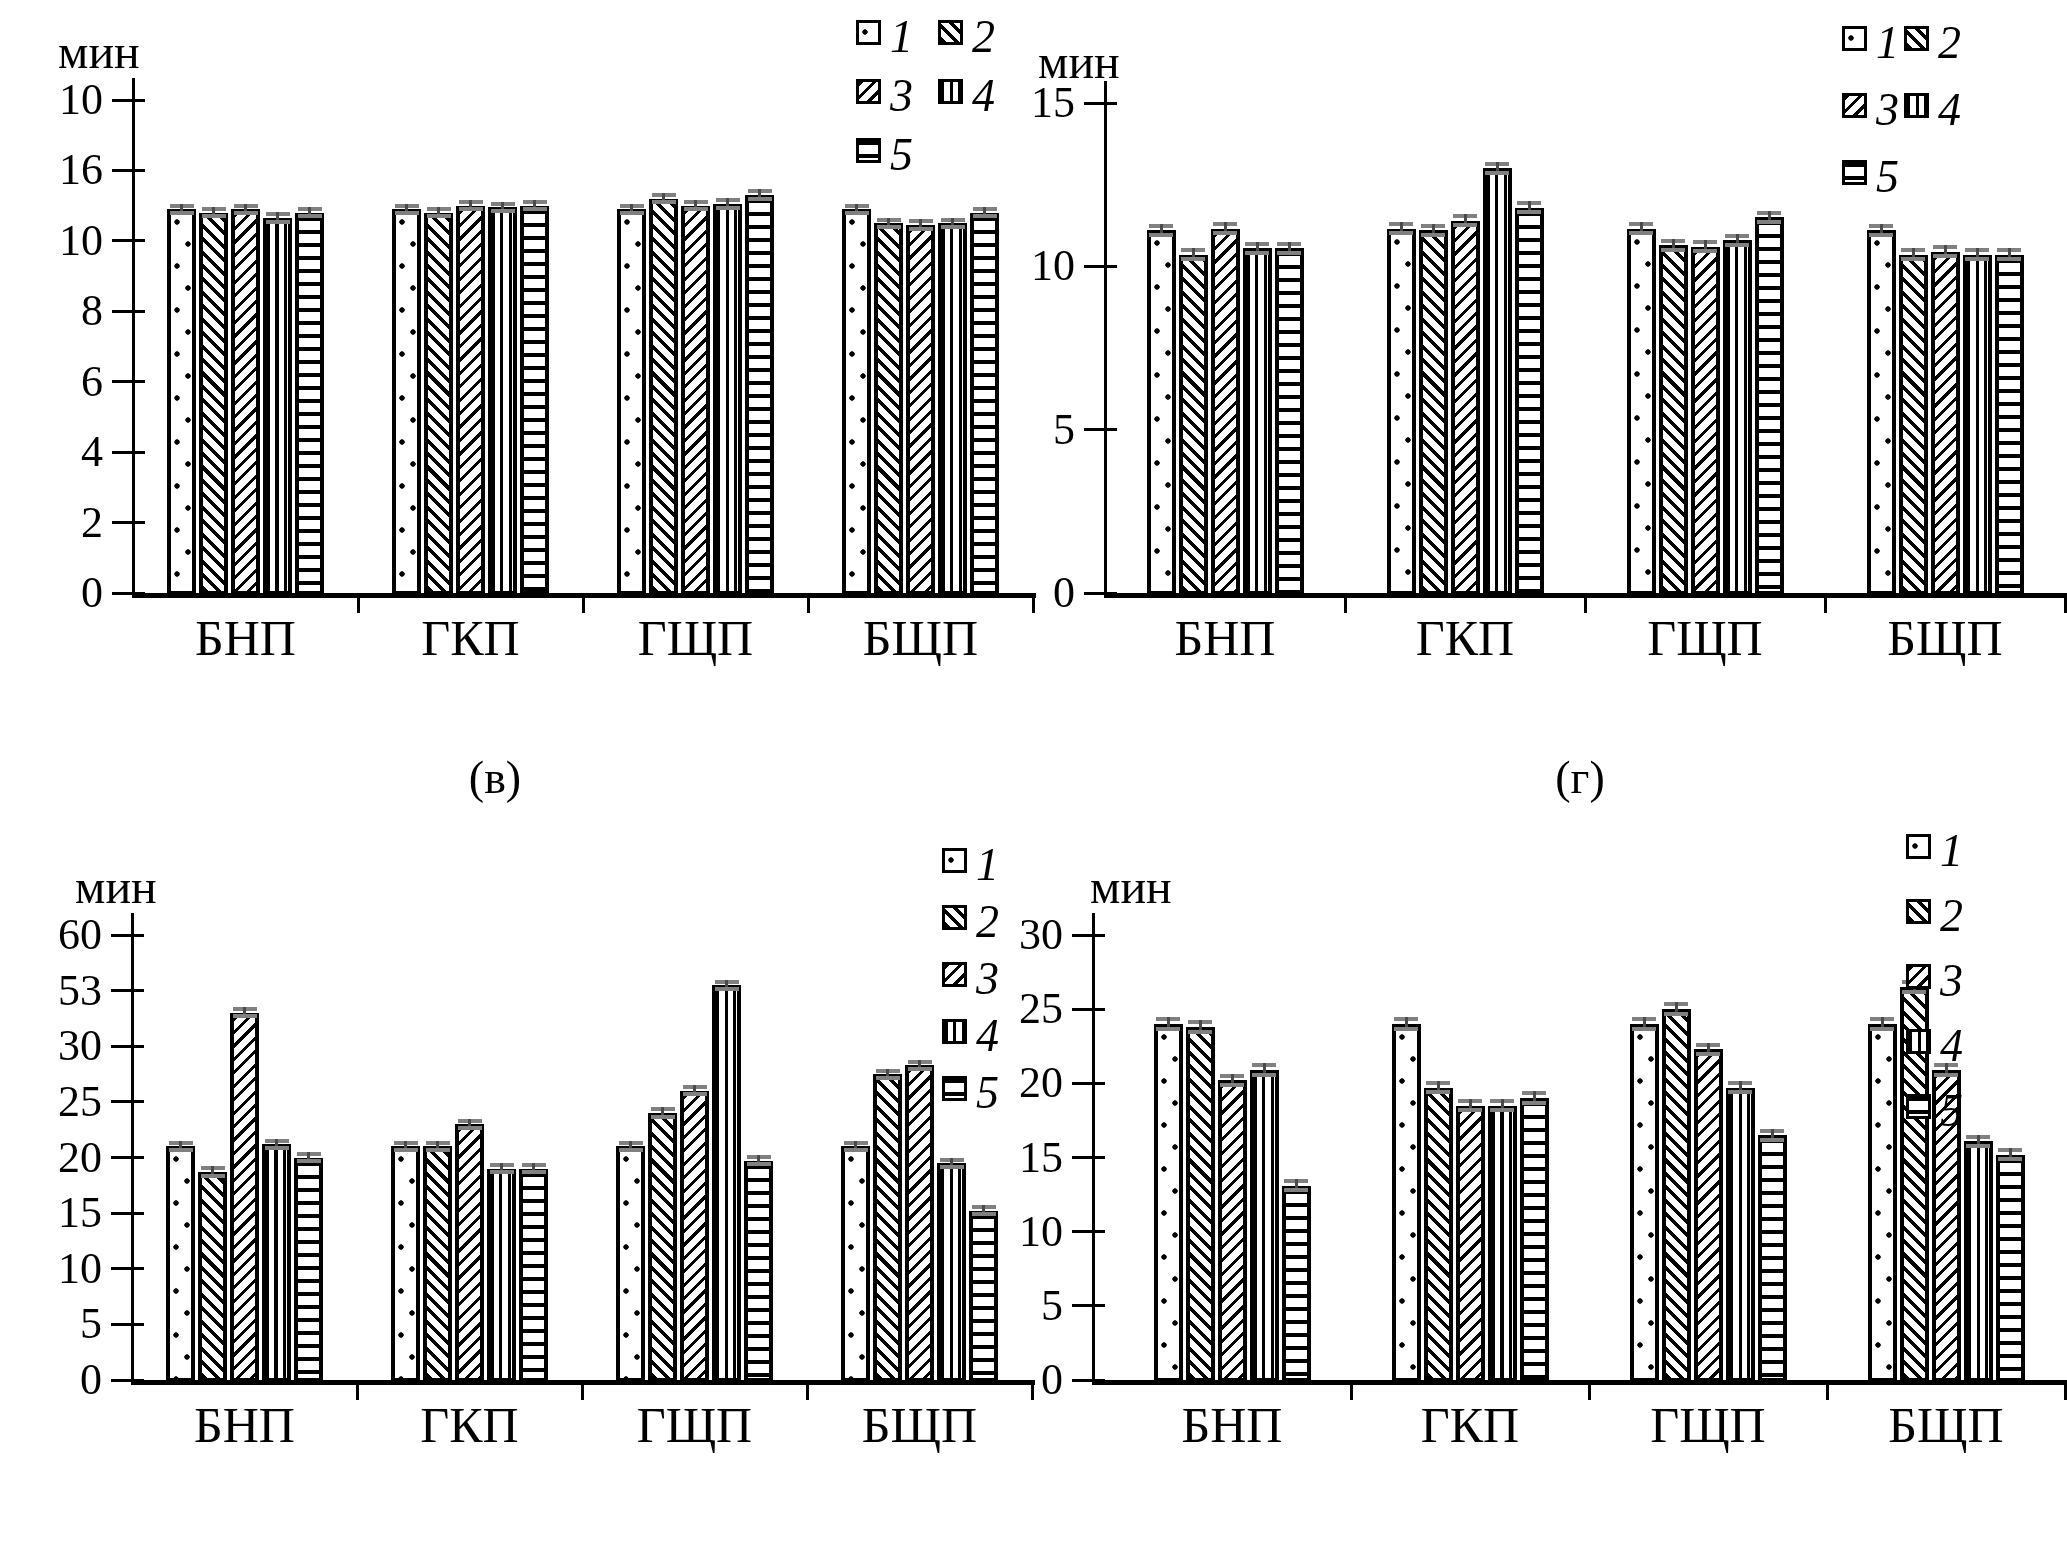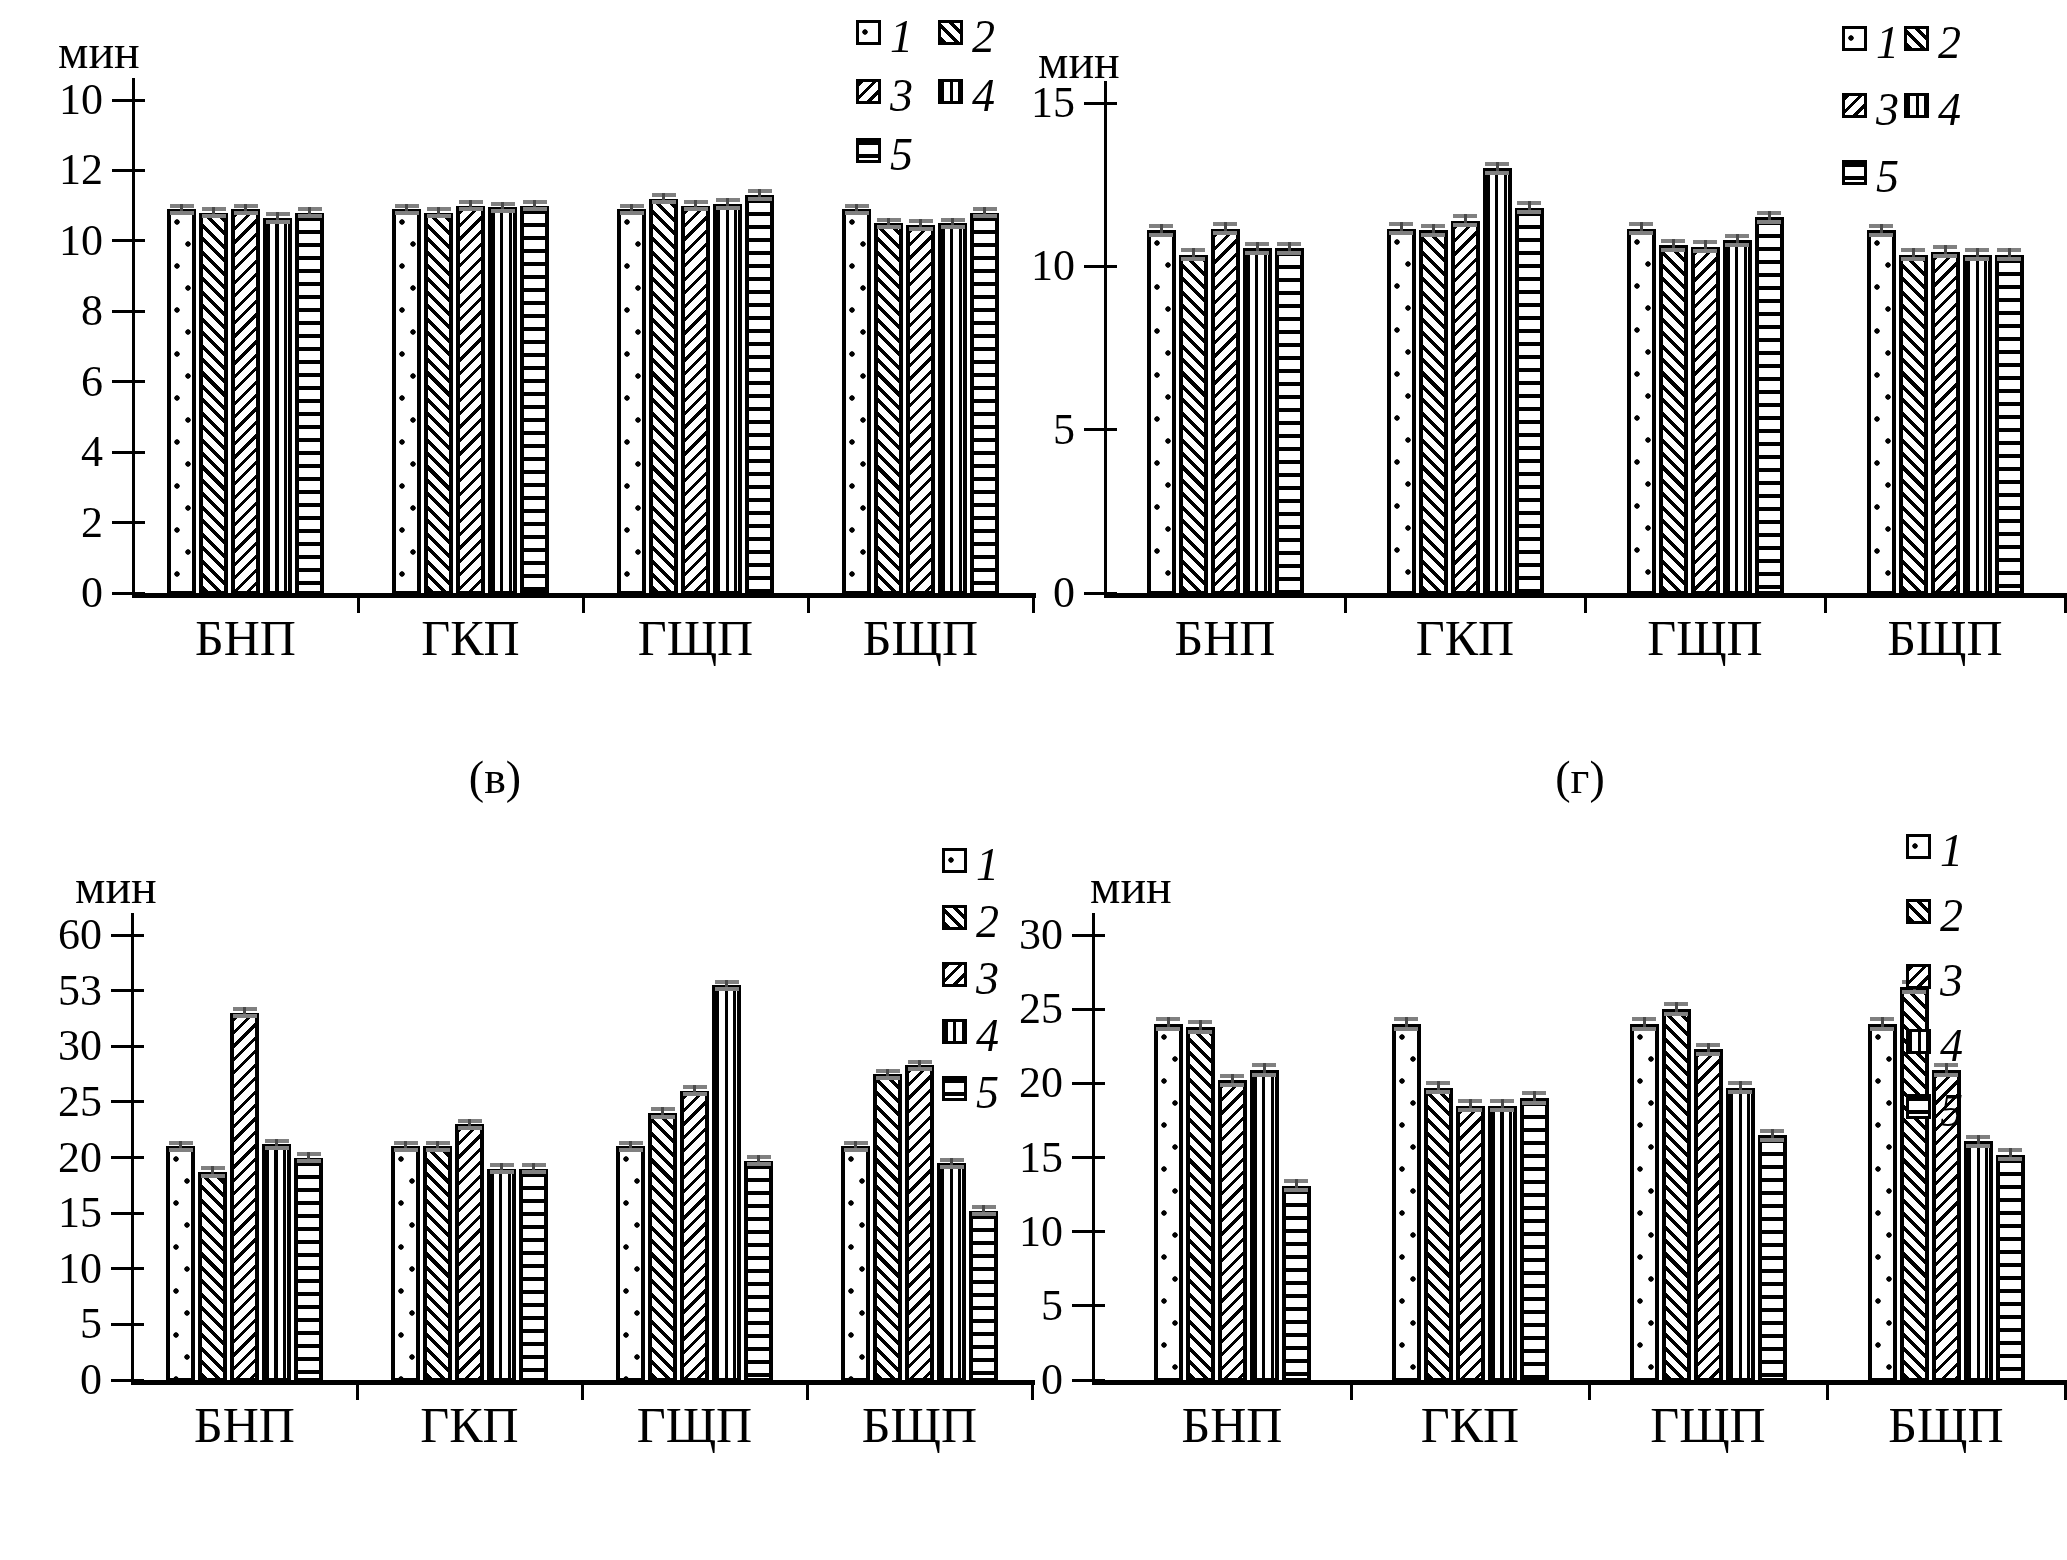--- a/index.html
+++ b/index.html
@@ -46,21 +46,21 @@
       <div class="ytick-label" style="left: 5px; top: 497.571px; width: 98px;">2</div>
       <div class="ytick" style="left: 112px; top: 450.643px; width: 33px;"></div>
       <div class="ytick-label" style="left: 5px; top: 427.143px; width: 98px;">4</div>
       <div class="ytick" style="left: 112px; top: 380.214px; width: 33px;"></div>
       <div class="ytick-label" style="left: 5px; top: 356.714px; width: 98px;">6</div>
       <div class="ytick" style="left: 112px; top: 309.786px; width: 33px;"></div>
       <div class="ytick-label" style="left: 5px; top: 286.286px; width: 98px;">8</div>
       <div class="ytick" style="left: 112px; top: 239.357px; width: 33px;"></div>
       <div class="ytick-label" style="left: 5px; top: 215.857px; width: 98px;">10</div>
       <div class="ytick" style="left: 112px; top: 168.929px; width: 33px;"></div>
-      <div class="ytick-label" style="left: 5px; top: 145.429px; width: 98px;">12</div>
+      <div class="ytick-label" style="left: 5px; top: 145.429px; width: 98px;">16</div>
       <div class="ytick" style="left: 112px; top: 98.5px; width: 33px;"></div>
       <div class="ytick-label" style="left: 5px; top: 75px; width: 98px;">10</div>
       <div class="axis-x" style="left: 132px; top: 593px; width: 904px;"></div>
       <div class="xtick" style="left: 357px; top: 596px; height: 17px;"></div>
       <div class="xtick" style="left: 582px; top: 596px; height: 17px;"></div>
       <div class="xtick" style="left: 807px; top: 596px; height: 17px;"></div>
       <div class="xtick" style="left: 1032px; top: 596px; height: 17px;"></div>
       <div class="bar pat-dots" style="left: 167px; top: 209.164px; width: 29px; height: 385.836px;"></div>
       <div class="errbar" style="left: 169.5px; top: 203.53px; width: 24px; height: 11.2686px;">
         <div class="cap" style="top: 0px;"></div>

